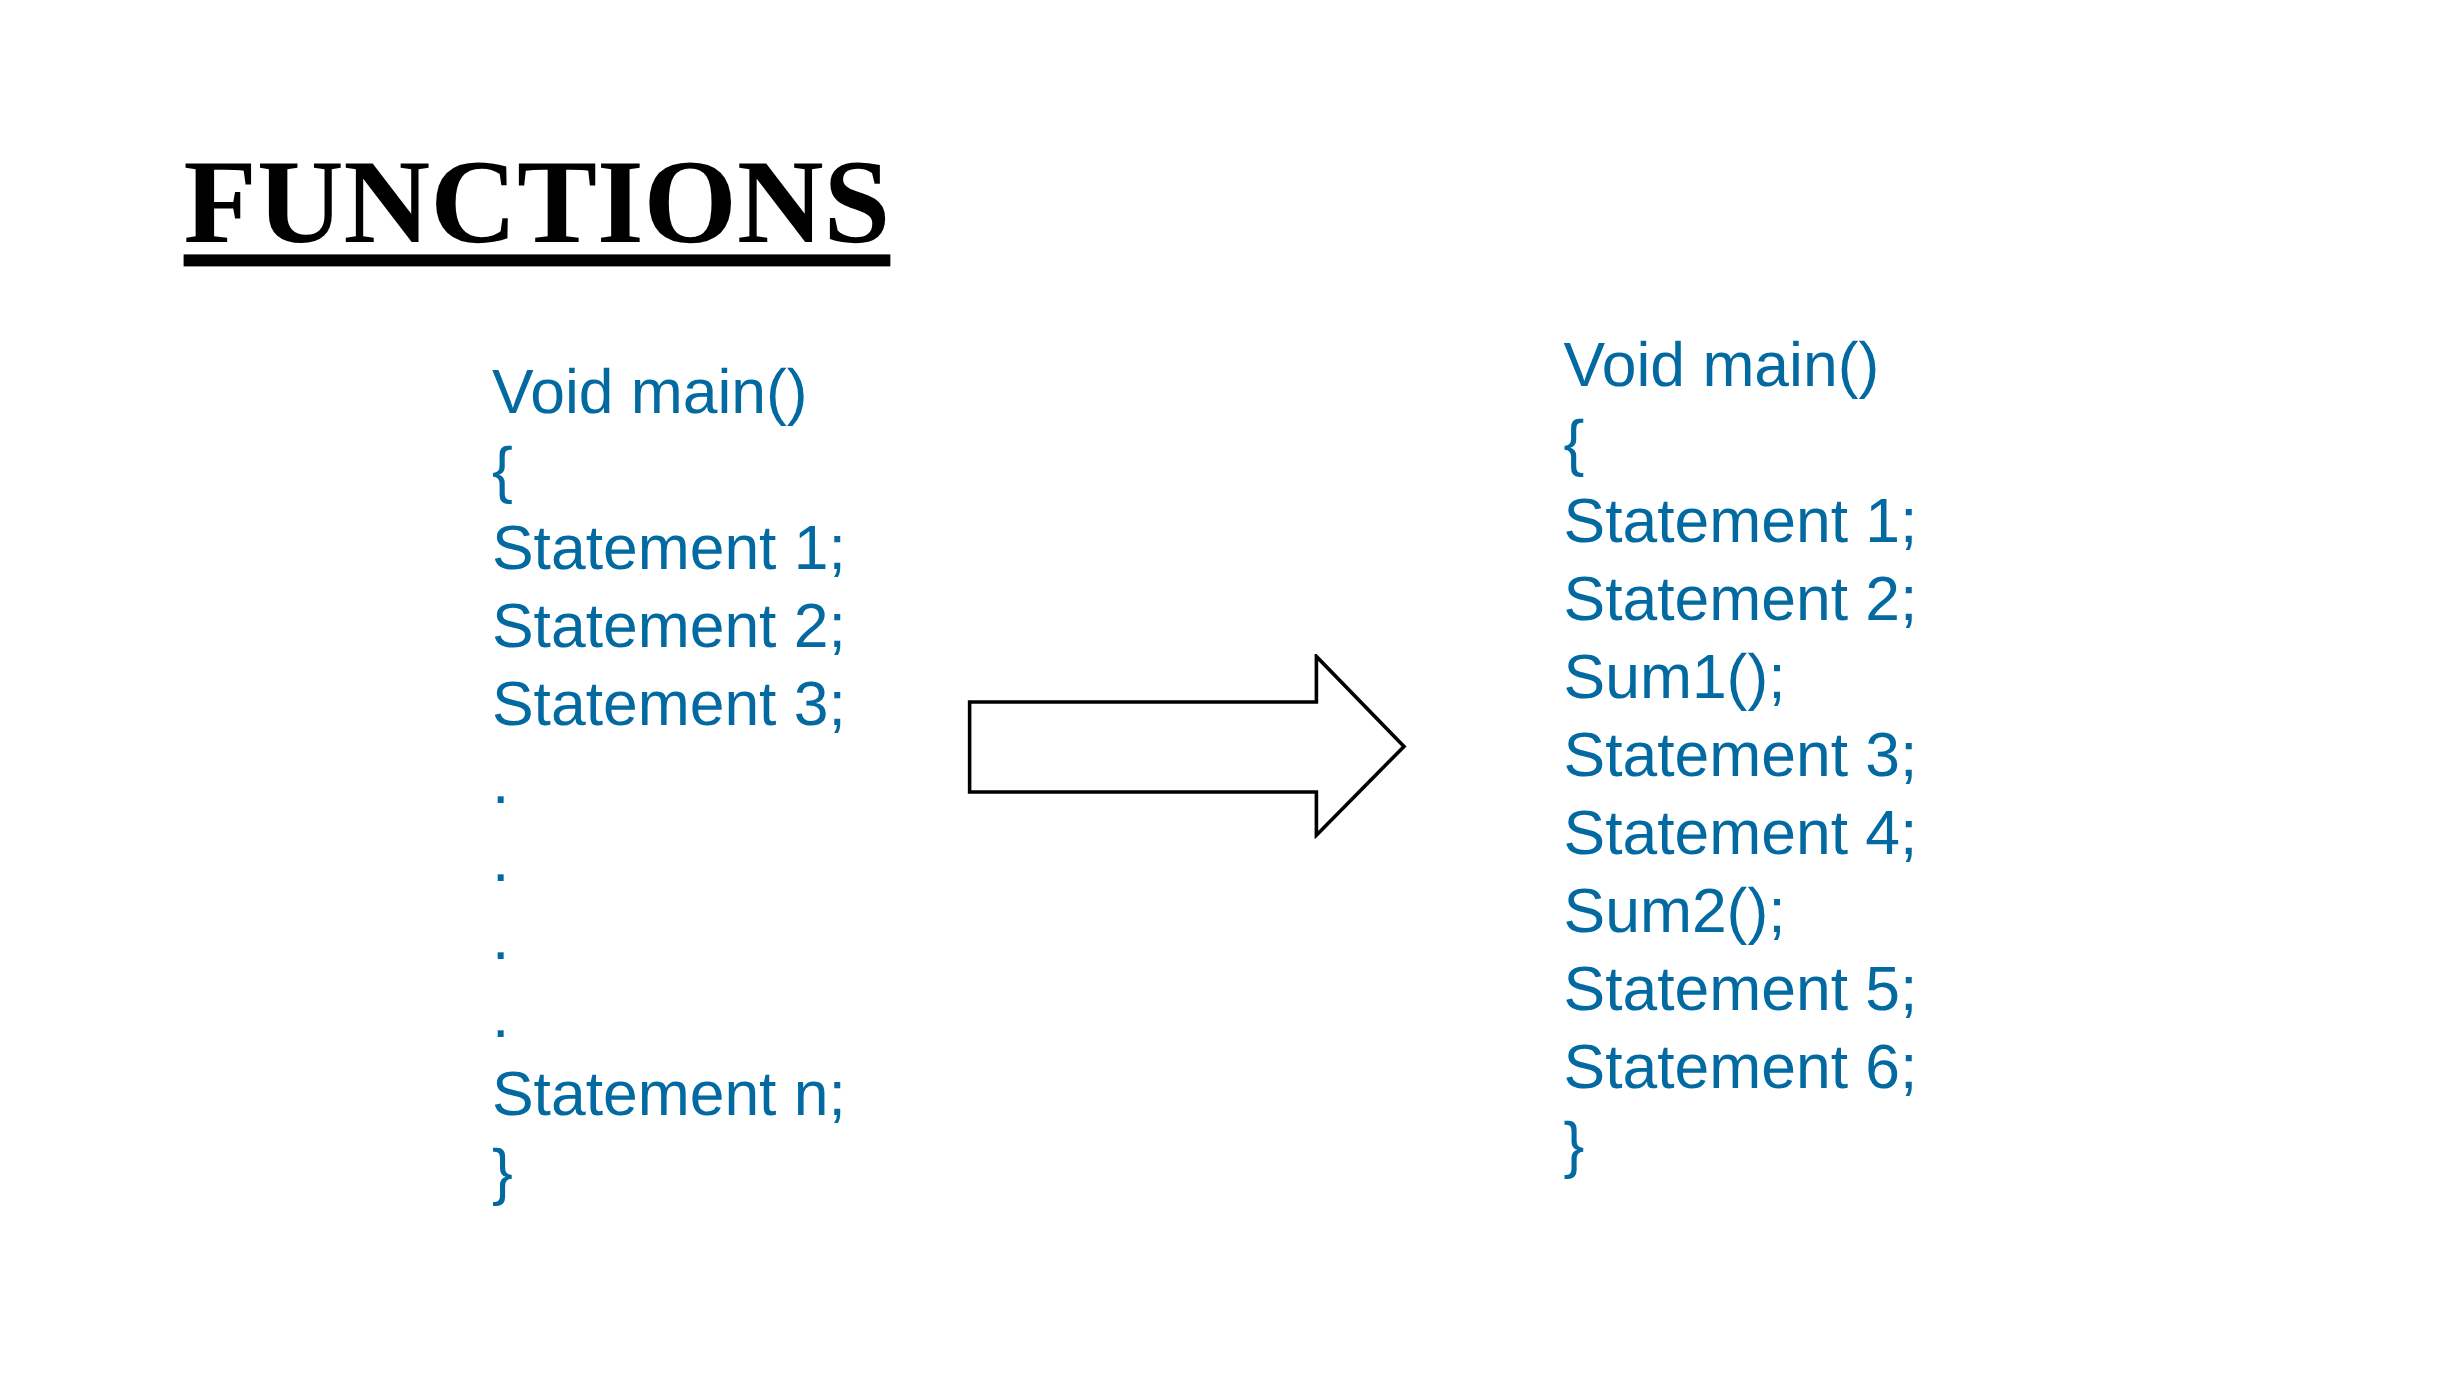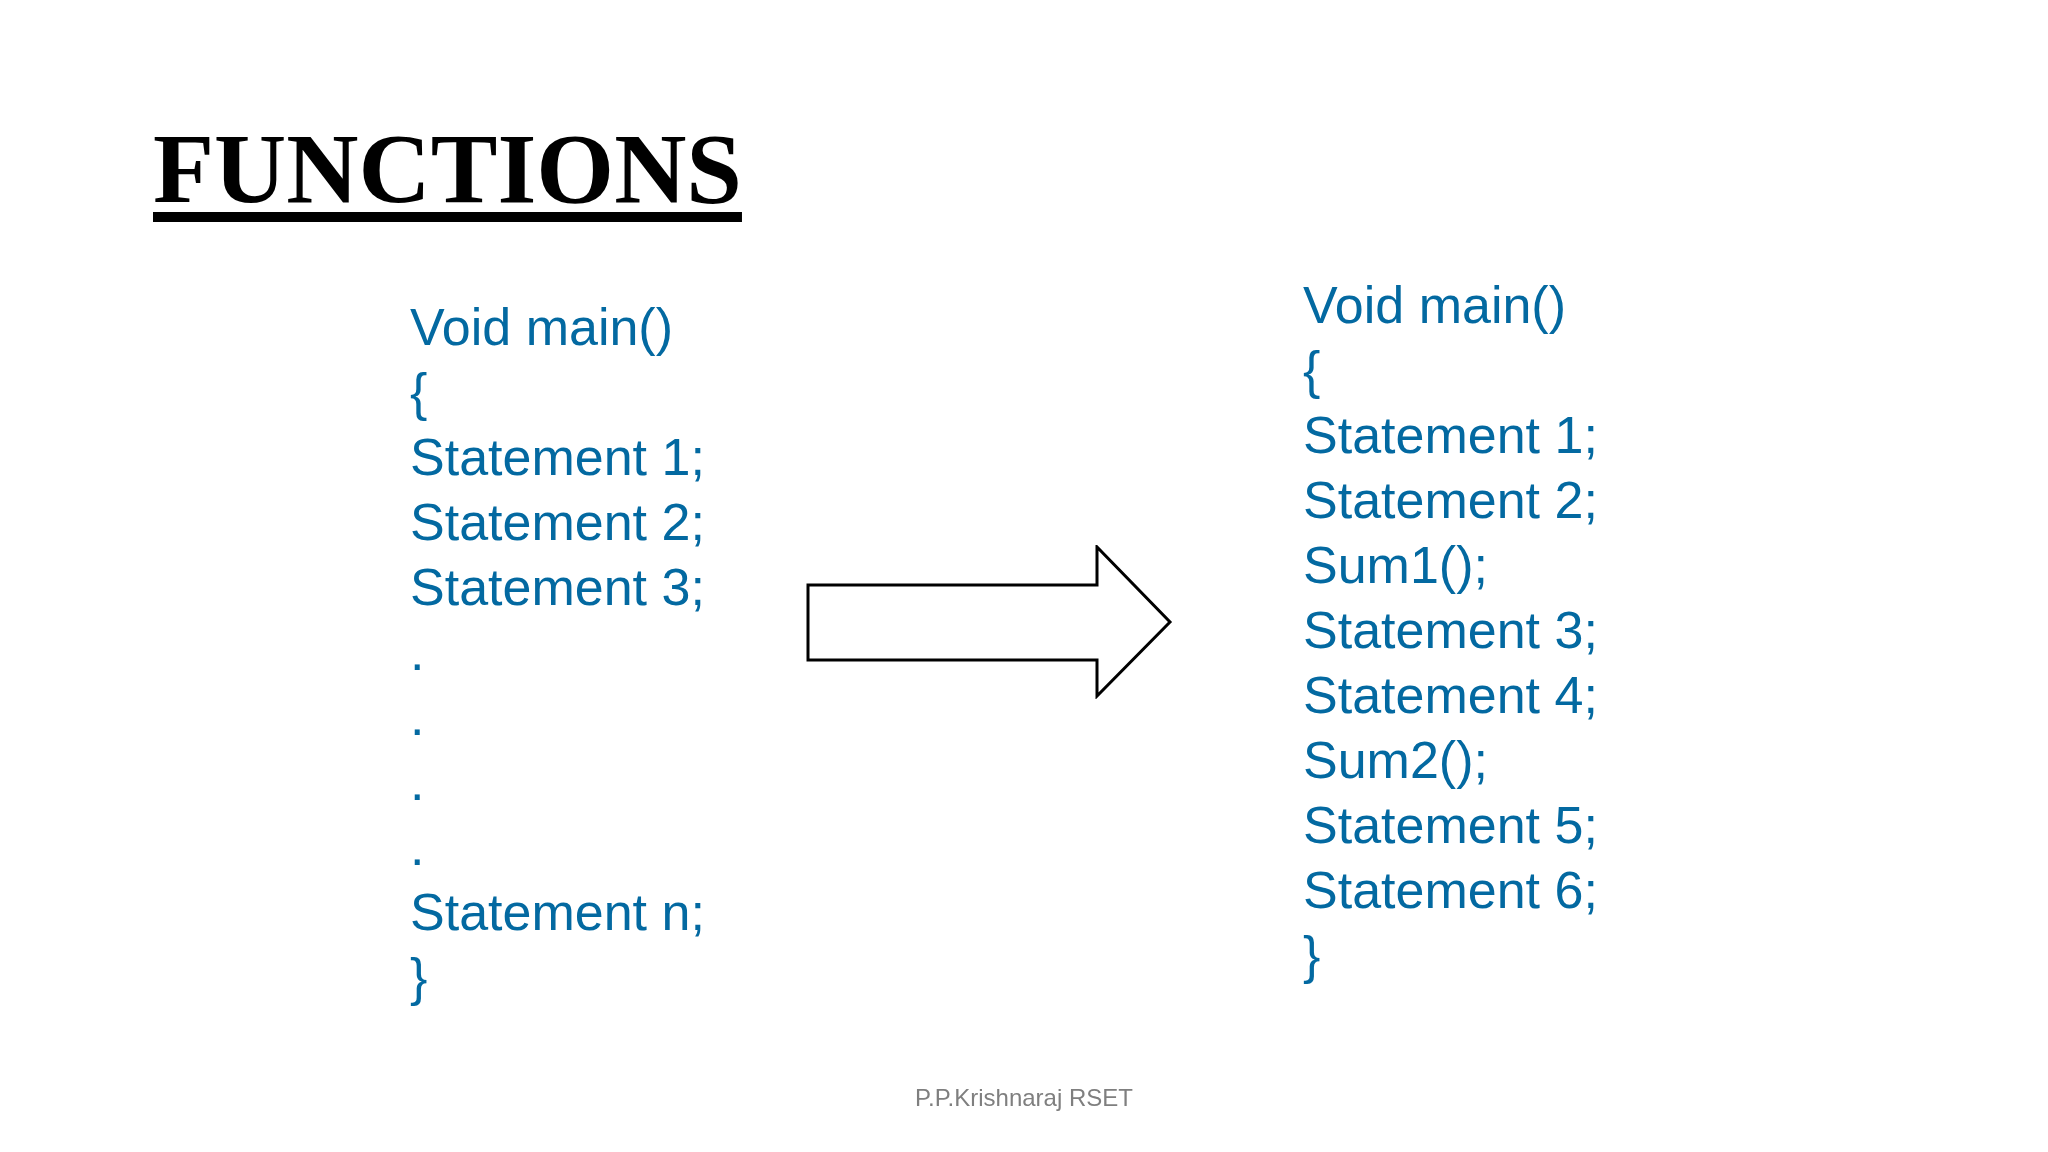--- a/index.html
+++ b/index.html
@@ -99,15 +99,14 @@
 Statement 1;
 Statement 2;
 Sum1();
 Statement 3;
 Statement 4;
 Sum2();
 Statement 5;
 Statement 6;
 }</div>
 
-  <div class="footer">P.P.Krishnaraj RSET</div>
 
 </div>
 
 </body></html>

